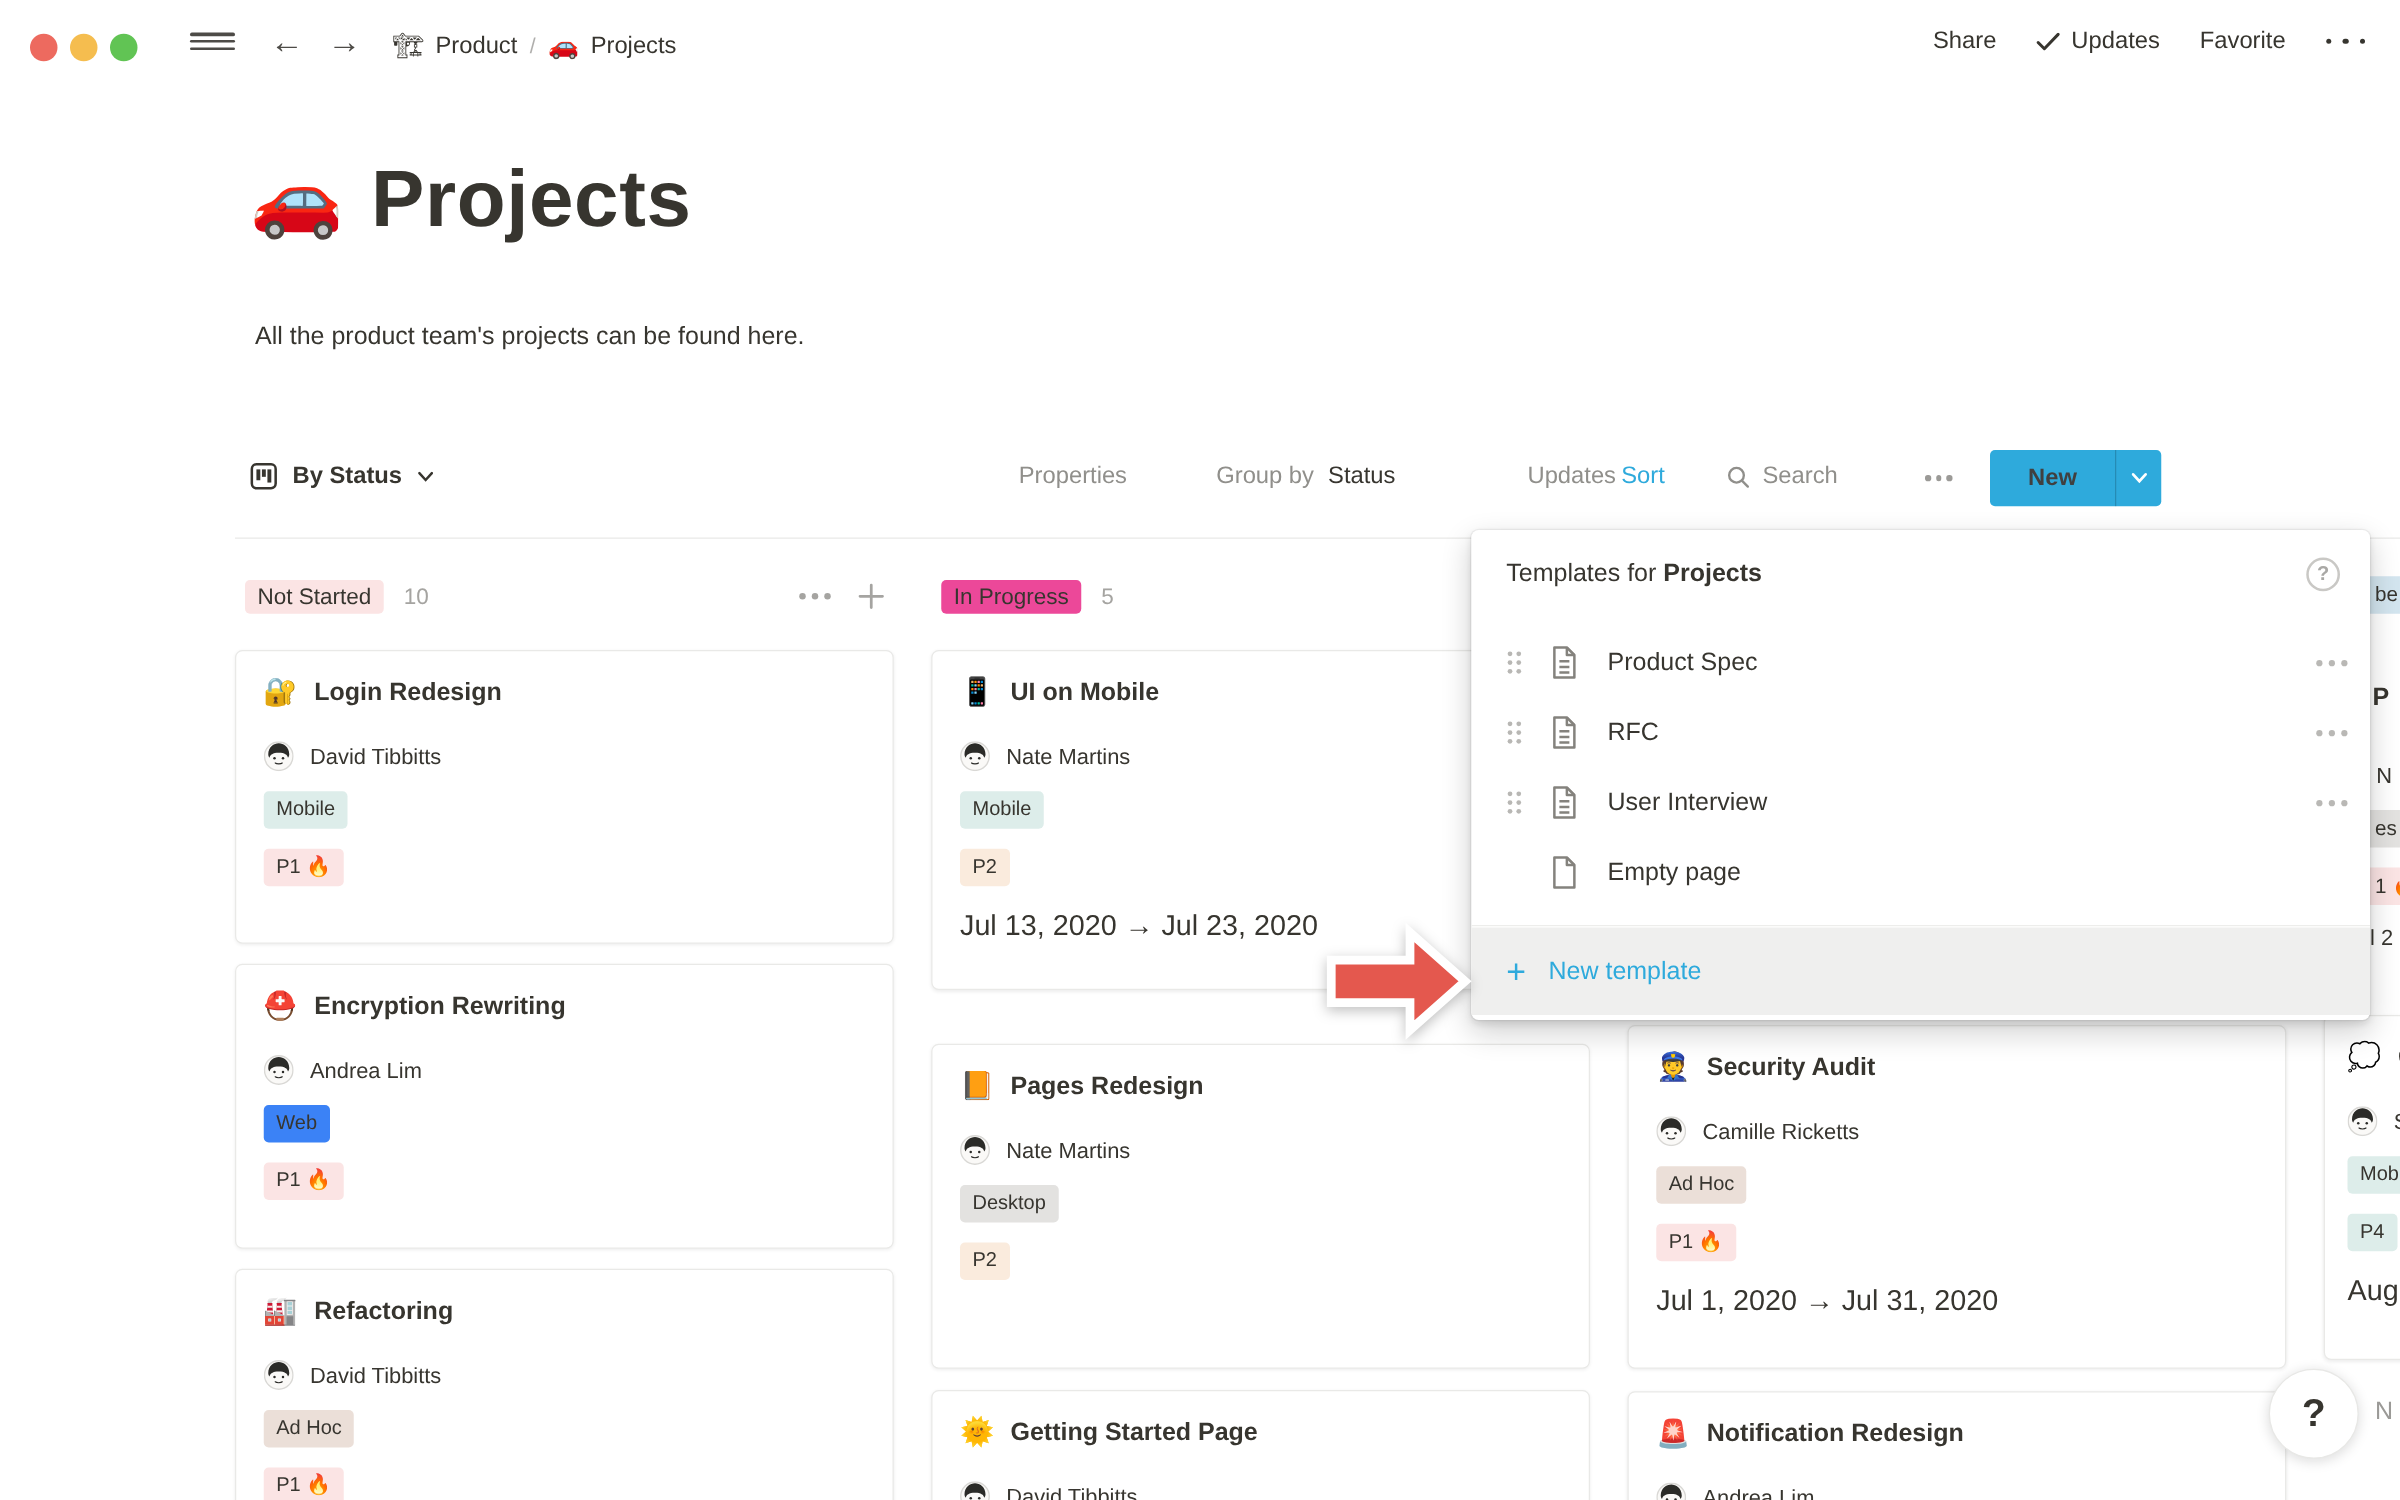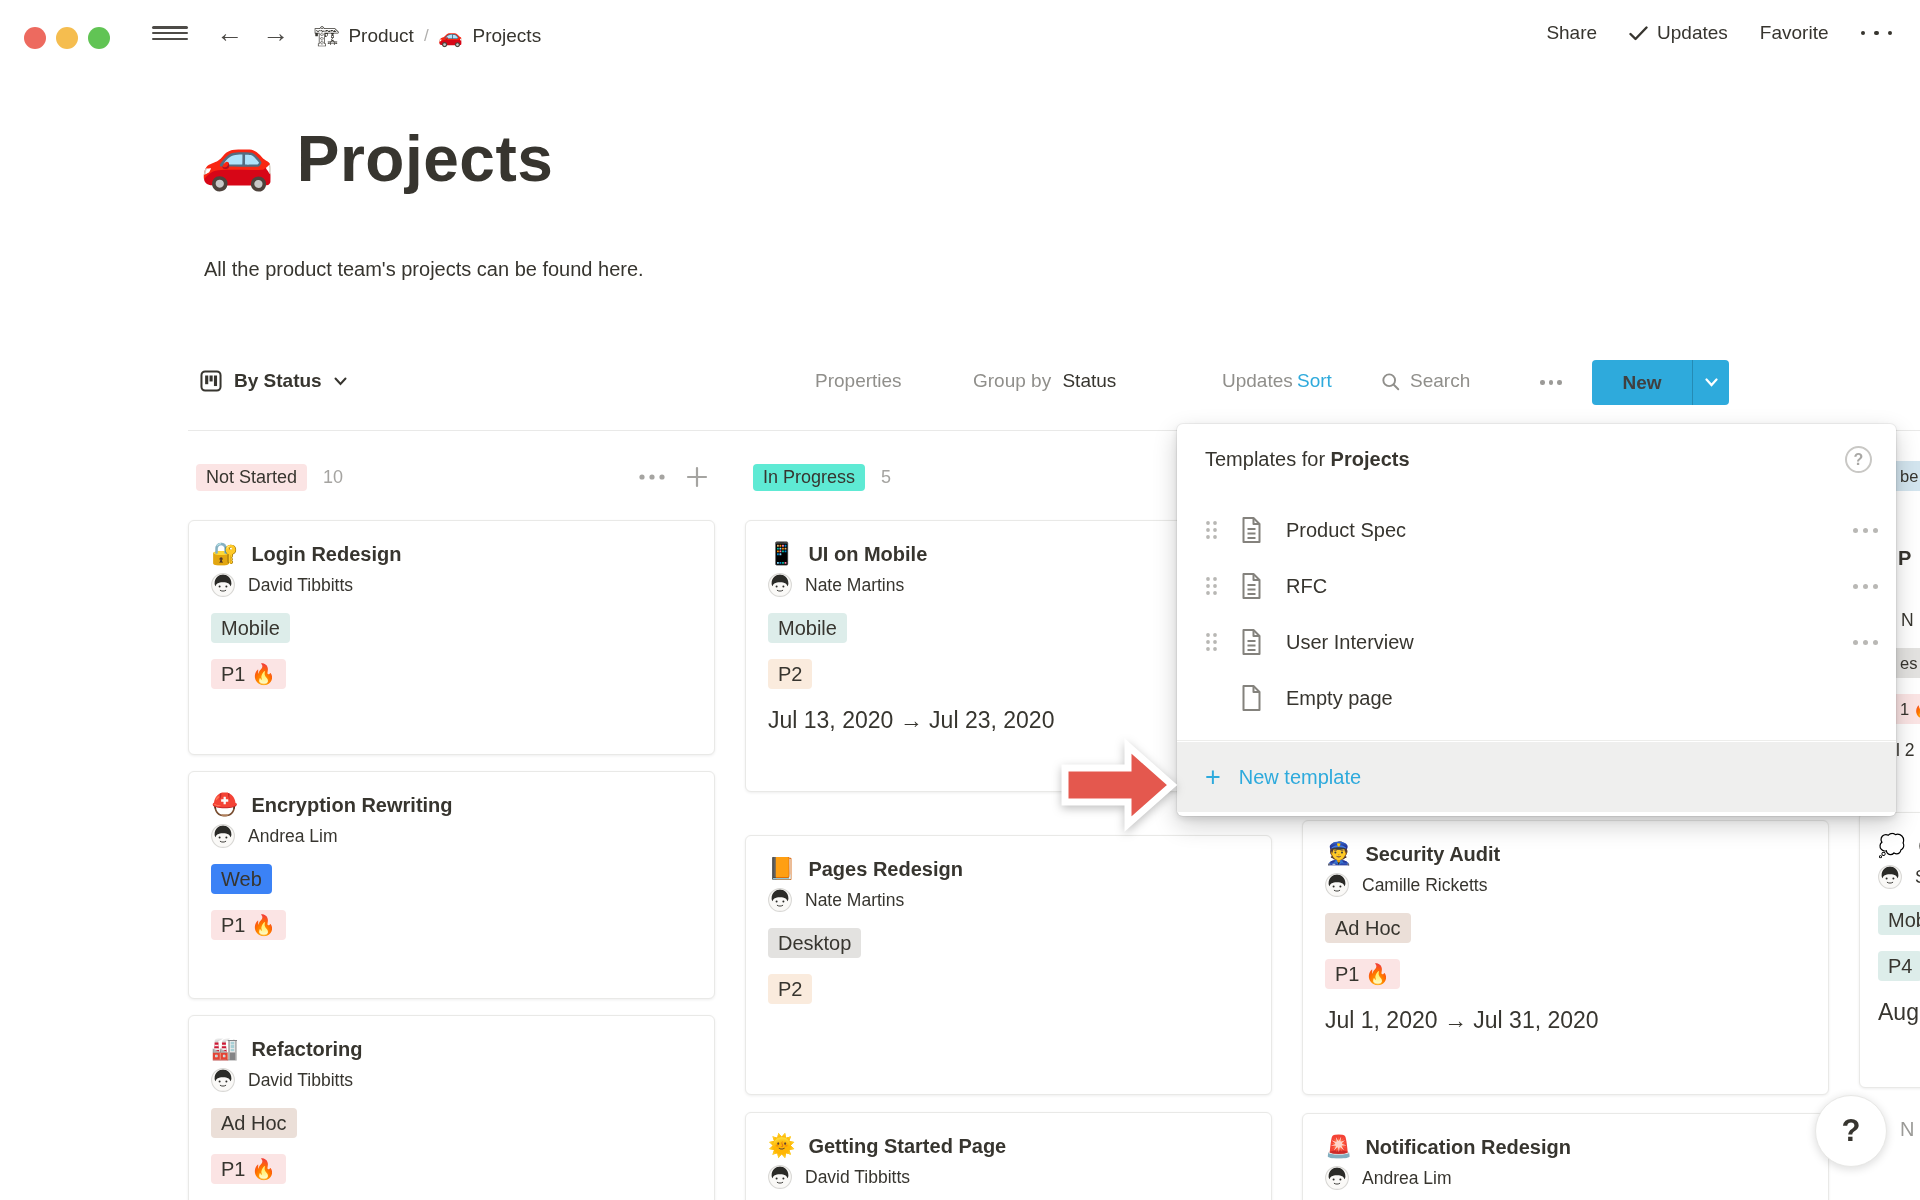--- a/index.html
+++ b/index.html
@@ -43,24 +43,24 @@
 
   
   .col-header { position:absolute; top:461px; height:32px; display:flex; align-items:center; gap:16px; width:512px; }
   .col-badge { font-size:18px; padding:3px 10px; border-radius:4px; white-space:nowrap; cursor:pointer; }
   .col-count { font-size:18px; color:#A5A4A1; }
   .col-actions { margin-left:auto; display:flex; align-items:center; gap:20px; color:#A5A4A1; }
   .card { position:absolute; width:527px; background:#fff; border:1px solid #E9E9E7; border-radius:6px;
     box-shadow:0 1px 3px rgba(15,15,15,.07); padding:18px 20px 18px 22px; cursor:pointer; }
   .card-title { display:flex; align-items:center; gap:13px; font-size:20px; font-weight:bold; line-height:30px; }
   .card-title .emoji { font-size:22px; font-weight:normal; }
-  .person-row { margin-top:4px; display:flex; align-items:center; gap:13px; font-size:17.5px; }
+  .person-row { margin-top:24px; display:flex; align-items:center; gap:13px; font-size:17.5px; }
   .avatar { width:24px; height:24px; flex:0 0 24px; }
   .tag-row { margin-top:16px; }
-  .tag { display:inline-block; font-size:20px; line-height:24px; padding:3px 10px; border-radius:4px; white-space:nowrap; }
+  .tag { display:inline-block; font-size:16px; line-height:24px; padding:3px 10px; border-radius:4px; white-space:nowrap; }
   .tag-green { background:#DDEDEA; } .tag-red { background:#FBE4E4; } .tag-blue { background:#3b82f6; }
   .tag-gray { background:#E3E2E0; } .tag-brown { background:#EBDFD8; } .tag-orange { background:#FAEBDD; }
   .date-row { margin-top:18px; font-size:23px; }
 
   
   .frag { position:absolute; z-index:2; white-space:nowrap; }
   .frag-badge { padding:3px 8px; border-radius:4px 0 0 4px; font-size:16.5px; line-height:24px; }
 
   
   .popup { position:absolute; left:1177px; top:424px; width:719px; height:392px; background:#fff; border-radius:6px;
@@ -229,21 +229,21 @@
       <circle cx="4" cy="4" r="2.6" fill="#A5A4A1"></circle>
         <circle cx="14" cy="4" r="2.6" fill="#A5A4A1"></circle>
         <circle cx="24" cy="4" r="2.6" fill="#A5A4A1"></circle>
     </svg>
     <svg width="22" height="22" viewBox="0 0 22 22">
       <path d="M11,2 V20 M2,11 H20" stroke="#A5A4A1" stroke-width="2.2" stroke-linecap="round"></path>
     </svg>
   </span>
 </div>
 <div class="col-header" style="left:753px">
-  <span class="col-badge" style="background:#5eead4">In Progress</span>
+  <span class="col-badge" style="background:#ec4899">In Progress</span>
   <span class="col-count">5</span>
 </div>
 
 <div class="card" style="left:188px;top:520px;min-height:235px">
   <div class="card-title">
       <span class="emoji">🔐</span>
       <span>Login Redesign</span>
     </div>
   <div class="person-row">
     <svg class="avatar" viewBox="0 0 24 24">

